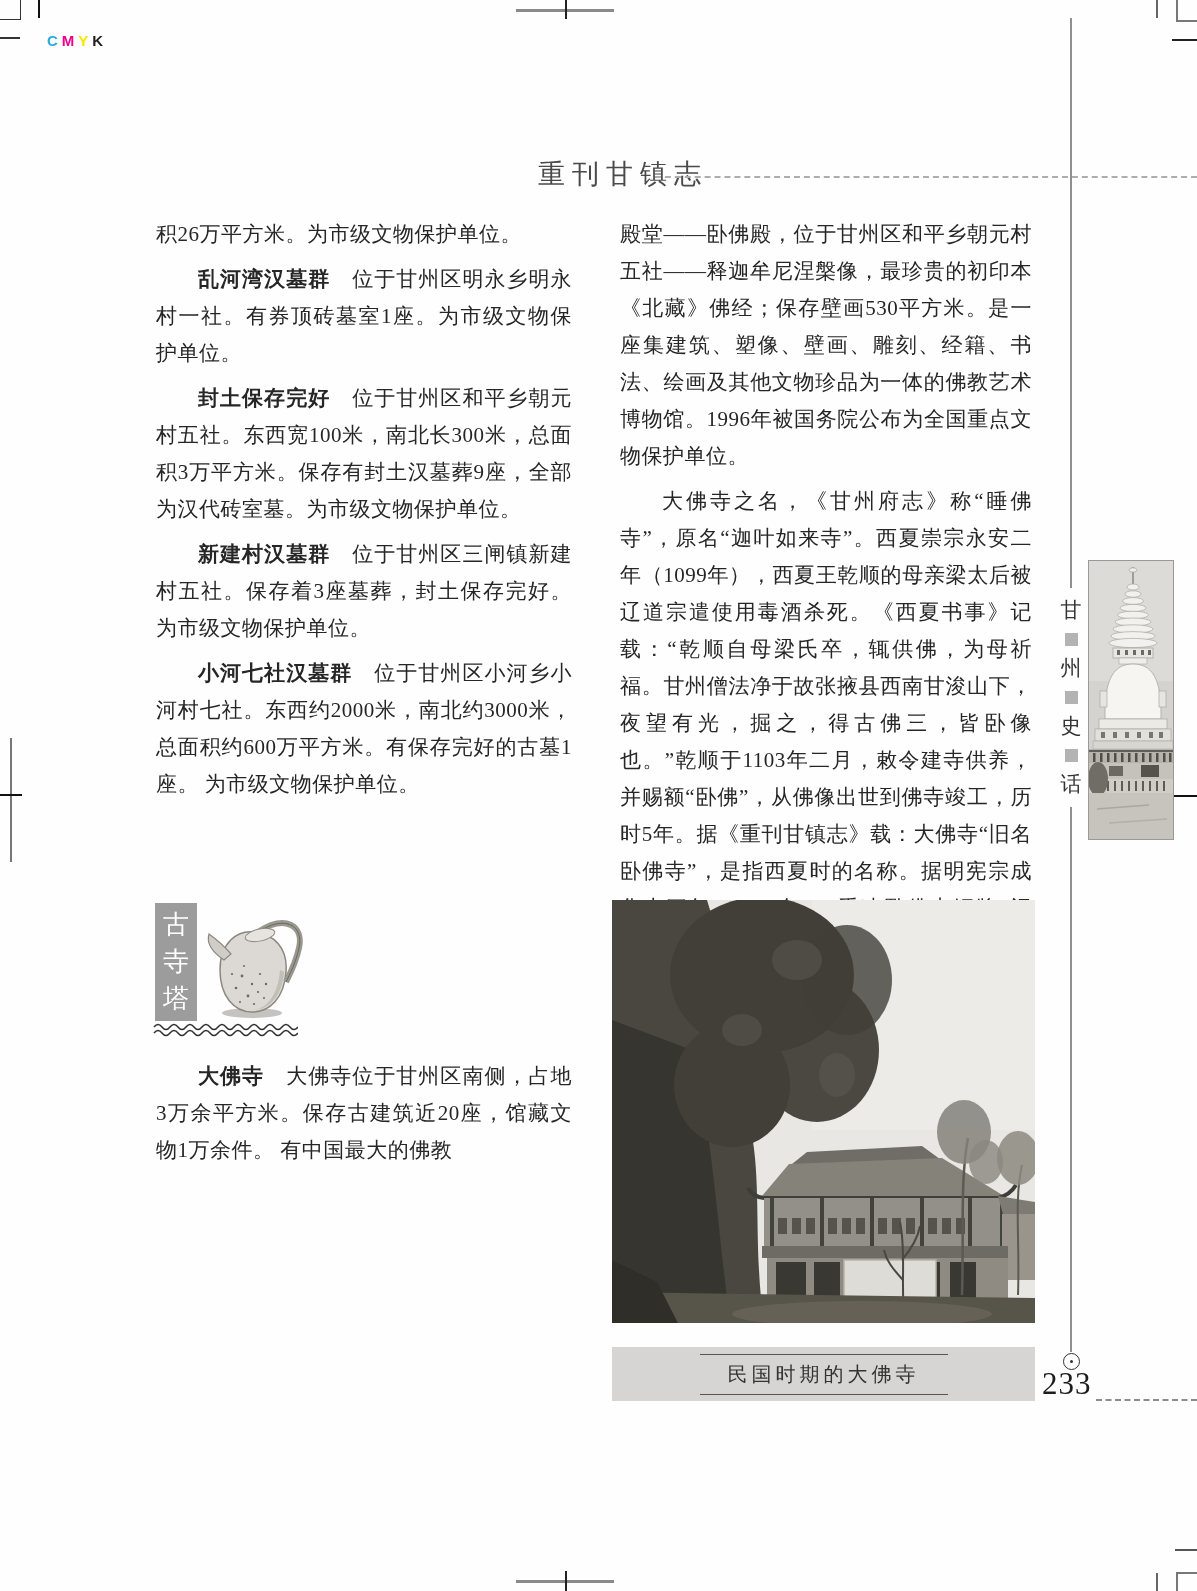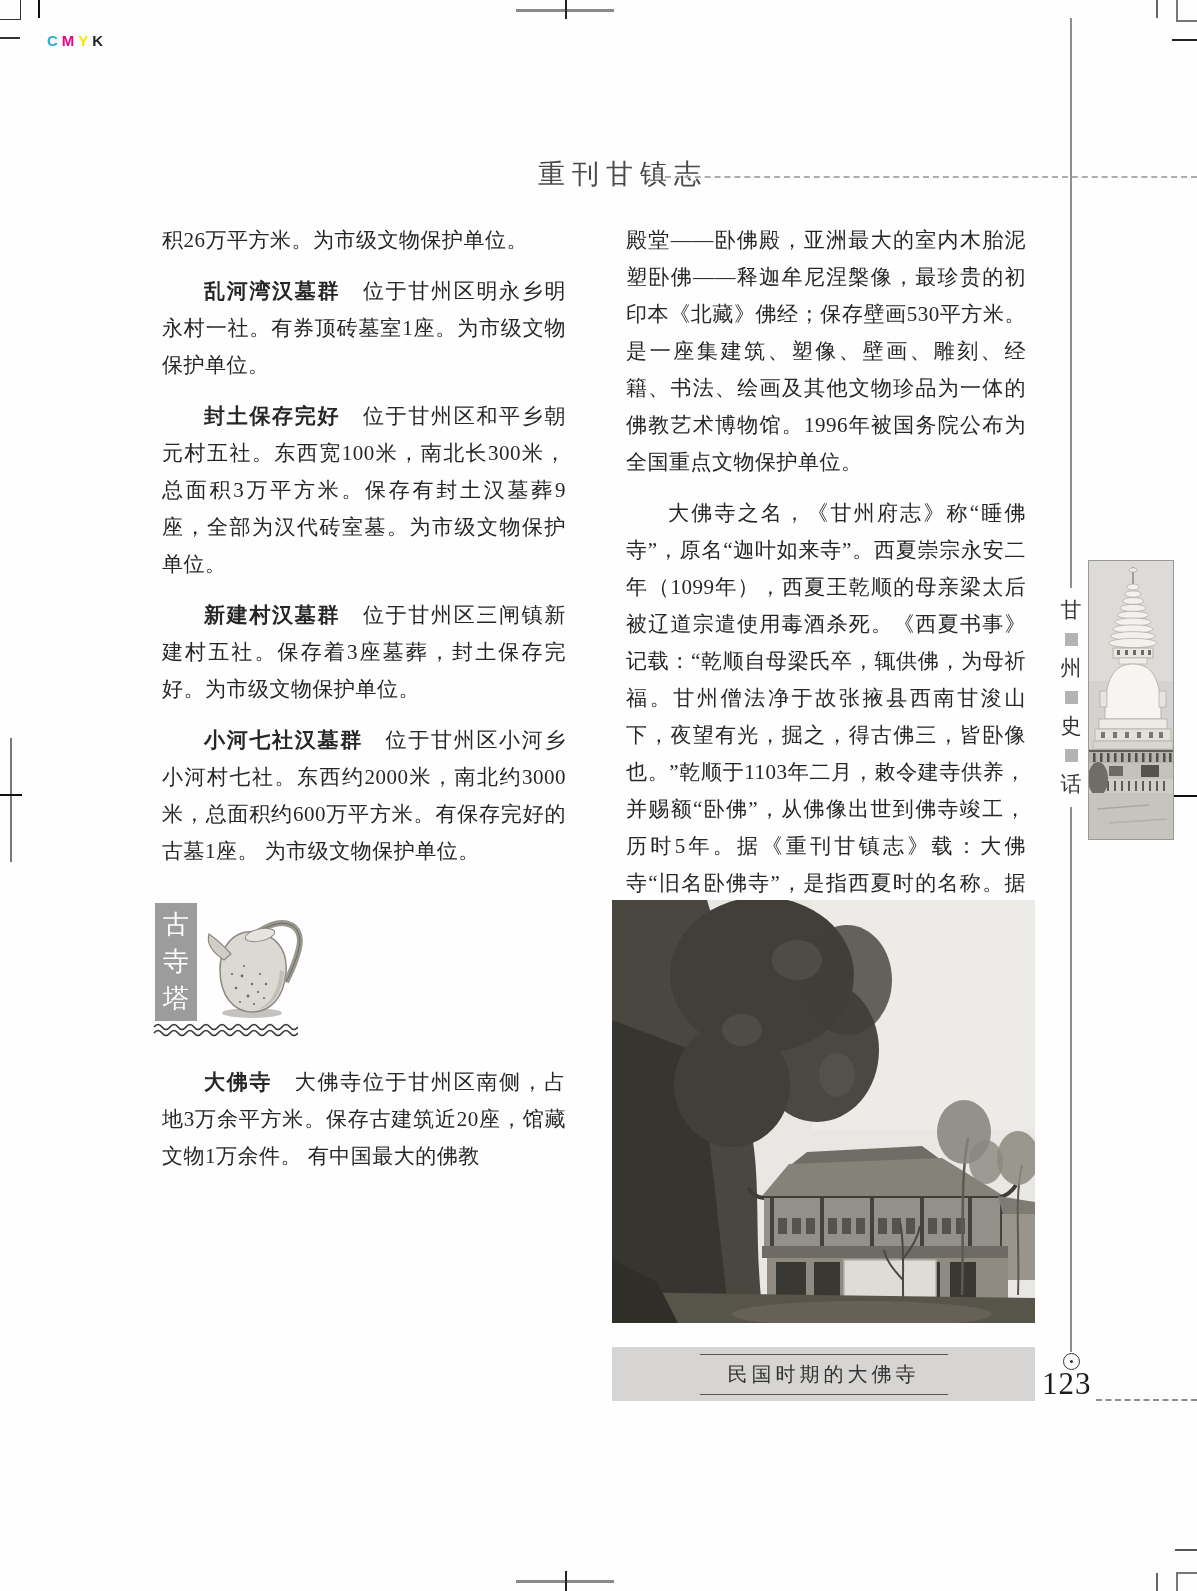--- a/index.html
+++ b/index.html
@@ -13,21 +13,21 @@
   .cmyk{left:47px;top:0px;font-family:"Liberation Sans","DejaVu Sans",sans-serif;
         font-weight:bold;font-size:15px;letter-spacing:4px;margin-top:32px;}
   .cmyk .c{color:#29abe2}.cmyk .m{color:#ec008c}.cmyk .y{color:#f7e700}.cmyk .k{color:#231f20}
 
   
   .page-header{left:538px;top:156px;font-size:27px;letter-spacing:7px;color:#4a4a4a;}
   .header-dashes{left:655px;top:176px;width:542px;border-top:2px dashed #adadad;height:0;}
 
   
   .col{font-size:21px;line-height:37px;text-align:justify;letter-spacing:0.5px;color:#262626;}
-  .col p{margin:14px;}
+  .col p{margin:8px;}
   .col p.ind{text-indent:2em;font-family:Liberation Serif, serif;}
   .lead{font-weight:bold;}
   .dropcap{font-size:39px;line-height:1;vertical-align:-5px;}
   .p-drop{text-indent:1.6em;}
 
   .left-col-1{left:148px;top:208px;width:432px;}
   .left-col-2{left:148px;top:1050px;width:432px;}
   .right-col{left:612px;top:208px;width:428px;}
 
   
@@ -132,21 +132,21 @@
   <svg class="abs wavy" width="146" height="16" viewBox="0 0 146 16">
     <path d="M2,5 Q6,0 10,5 T18,5 T26,5 T34,5 T42,5 T50,5 T58,5 T66,5 T74,5 T82,5 T90,5 T98,5 T106,5 T114,5 T122,5 T130,5 T138,5 T146,5" fill="none" stroke="#333" stroke-width="1.6"></path>
     <path d="M2,11 Q6,6 10,11 T18,11 T26,11 T34,11 T42,11 T50,11 T58,11 T66,11 T74,11 T82,11 T90,11 T98,11 T106,11 T114,11 T122,11 T130,11 T138,11 T146,11" fill="none" stroke="#333" stroke-width="1.6"></path>
   </svg>
 
   <div class="abs col left-col-2">
     <p class="ind"><span class="lead">大佛寺</span><span>　大佛寺位于甘州区南侧，占地3万余平方米。保存古建筑近20座，馆藏文物1万余件。 有中国最大的佛教</span></p>
   </div>
 
   <div class="abs col right-col">
-    <p><span>殿堂——卧佛殿，亚洲最大的室内木胎泥塑卧佛——释迦牟尼涅槃像，最珍贵的初印本《北藏》佛经；保存壁画530平方米。是一座集建筑、塑像、壁画、雕刻、经籍、书法、绘画及其他文物珍品为一体的佛教艺术博物馆。1996年被国务院公布为全国重点文物保护单位。</span></p>
+    <p><span>殿堂——卧佛殿，位于甘州区和平乡朝元村五社——释迦牟尼涅槃像，最珍贵的初印本《北藏》佛经；保存壁画530平方米。是一座集建筑、塑像、壁画、雕刻、经籍、书法、绘画及其他文物珍品为一体的佛教艺术博物馆。1996年被国务院公布为全国重点文物保护单位。</span></p>
     <p class="ind"><span>大佛寺之名，《甘州府志》称“睡佛寺”，原名“迦叶如来寺”。西夏崇宗永安二年（1099年），西夏王乾顺的母亲梁太后被辽道宗遣使用毒酒杀死。《西夏书事》记载：“乾顺自母梁氏卒，辄供佛，为母祈福。甘州僧法净于故张掖县西南甘浚山下，夜望有光，掘之，得古佛三，皆卧像也。”乾顺于1103年二月，敕令建寺供养，并赐额“卧佛”，从佛像出世到佛寺竣工，历时5年。据《重刊甘镇志》载：大佛寺“旧名卧佛寺”，是指西夏时的名称。据明宪宗成化十三年（1477年）“重建卧佛寺铜牌”记载：“震旦国张掖郡流</span></p>
   </div>
 
   <svg class="abs temple-photo" width="423" height="423" viewBox="0 0 423 423">
     <rect width="423" height="423" fill="#e8e7e3"></rect>
     <rect x="200" y="0" width="223" height="230" fill="#efeeea" opacity="0.6"></rect>
 
     <path d="M0,0 L95,0 C118,70 112,150 135,215 C152,270 140,340 152,423 L0,423 Z" fill="#4a4741"></path>
     <path d="M0,120 L80,150 C100,230 105,320 118,423 L0,423 Z" fill="#34322d" opacity="0.85"></path>
 
@@ -304,16 +304,16 @@
       </g>
     <ellipse cx="9" cy="218" rx="10" ry="17" fill="#6f6d66"></ellipse>
     <rect x="0" y="232" width="84" height="46" fill="#c6c4bd"></rect>
     <line x1="8" y1="248" x2="60" y2="244" stroke="#a9a79f" stroke-width="1.5"></line>
     <line x1="20" y1="262" x2="78" y2="258" stroke="#b2b0a8" stroke-width="1.5"></line>
   </svg>
 
   <div class="abs circle-mark">
       <i></i>
     </div>
-  <div class="abs page-num">123</div>
+  <div class="abs page-num">233</div>
   <div class="abs pagenum-dashes"></div>
 
 </div>
 
 </body></html>

